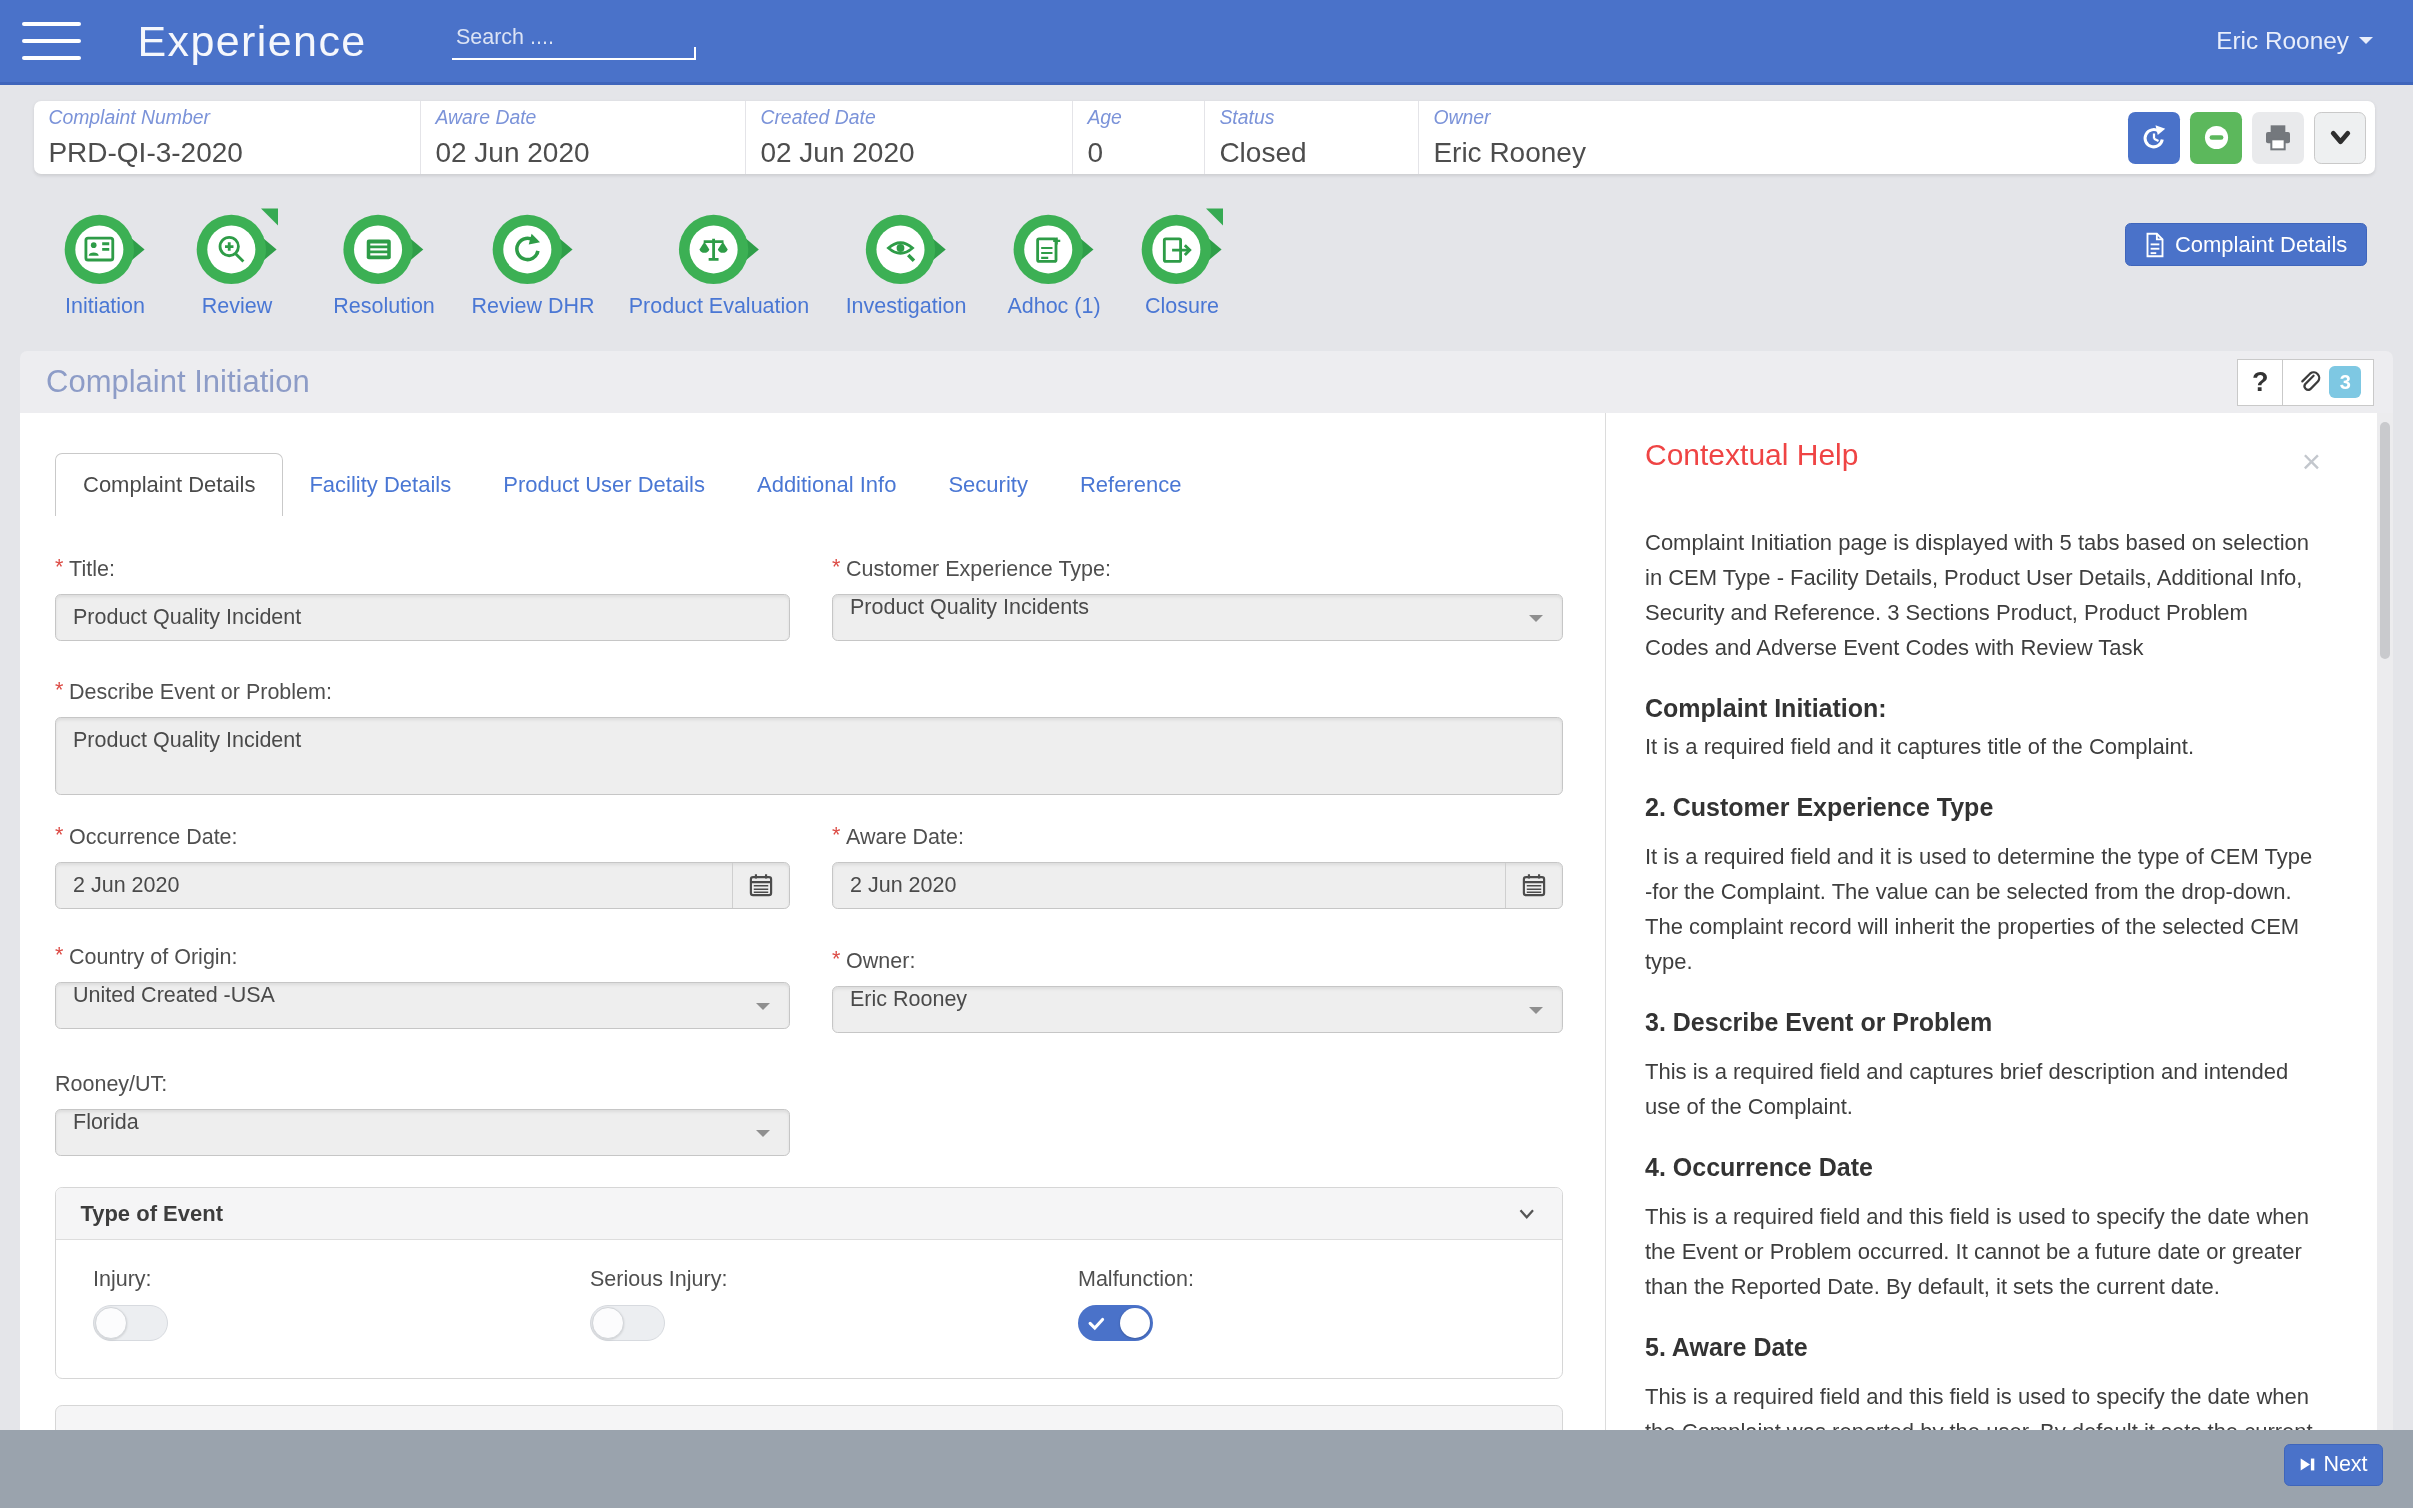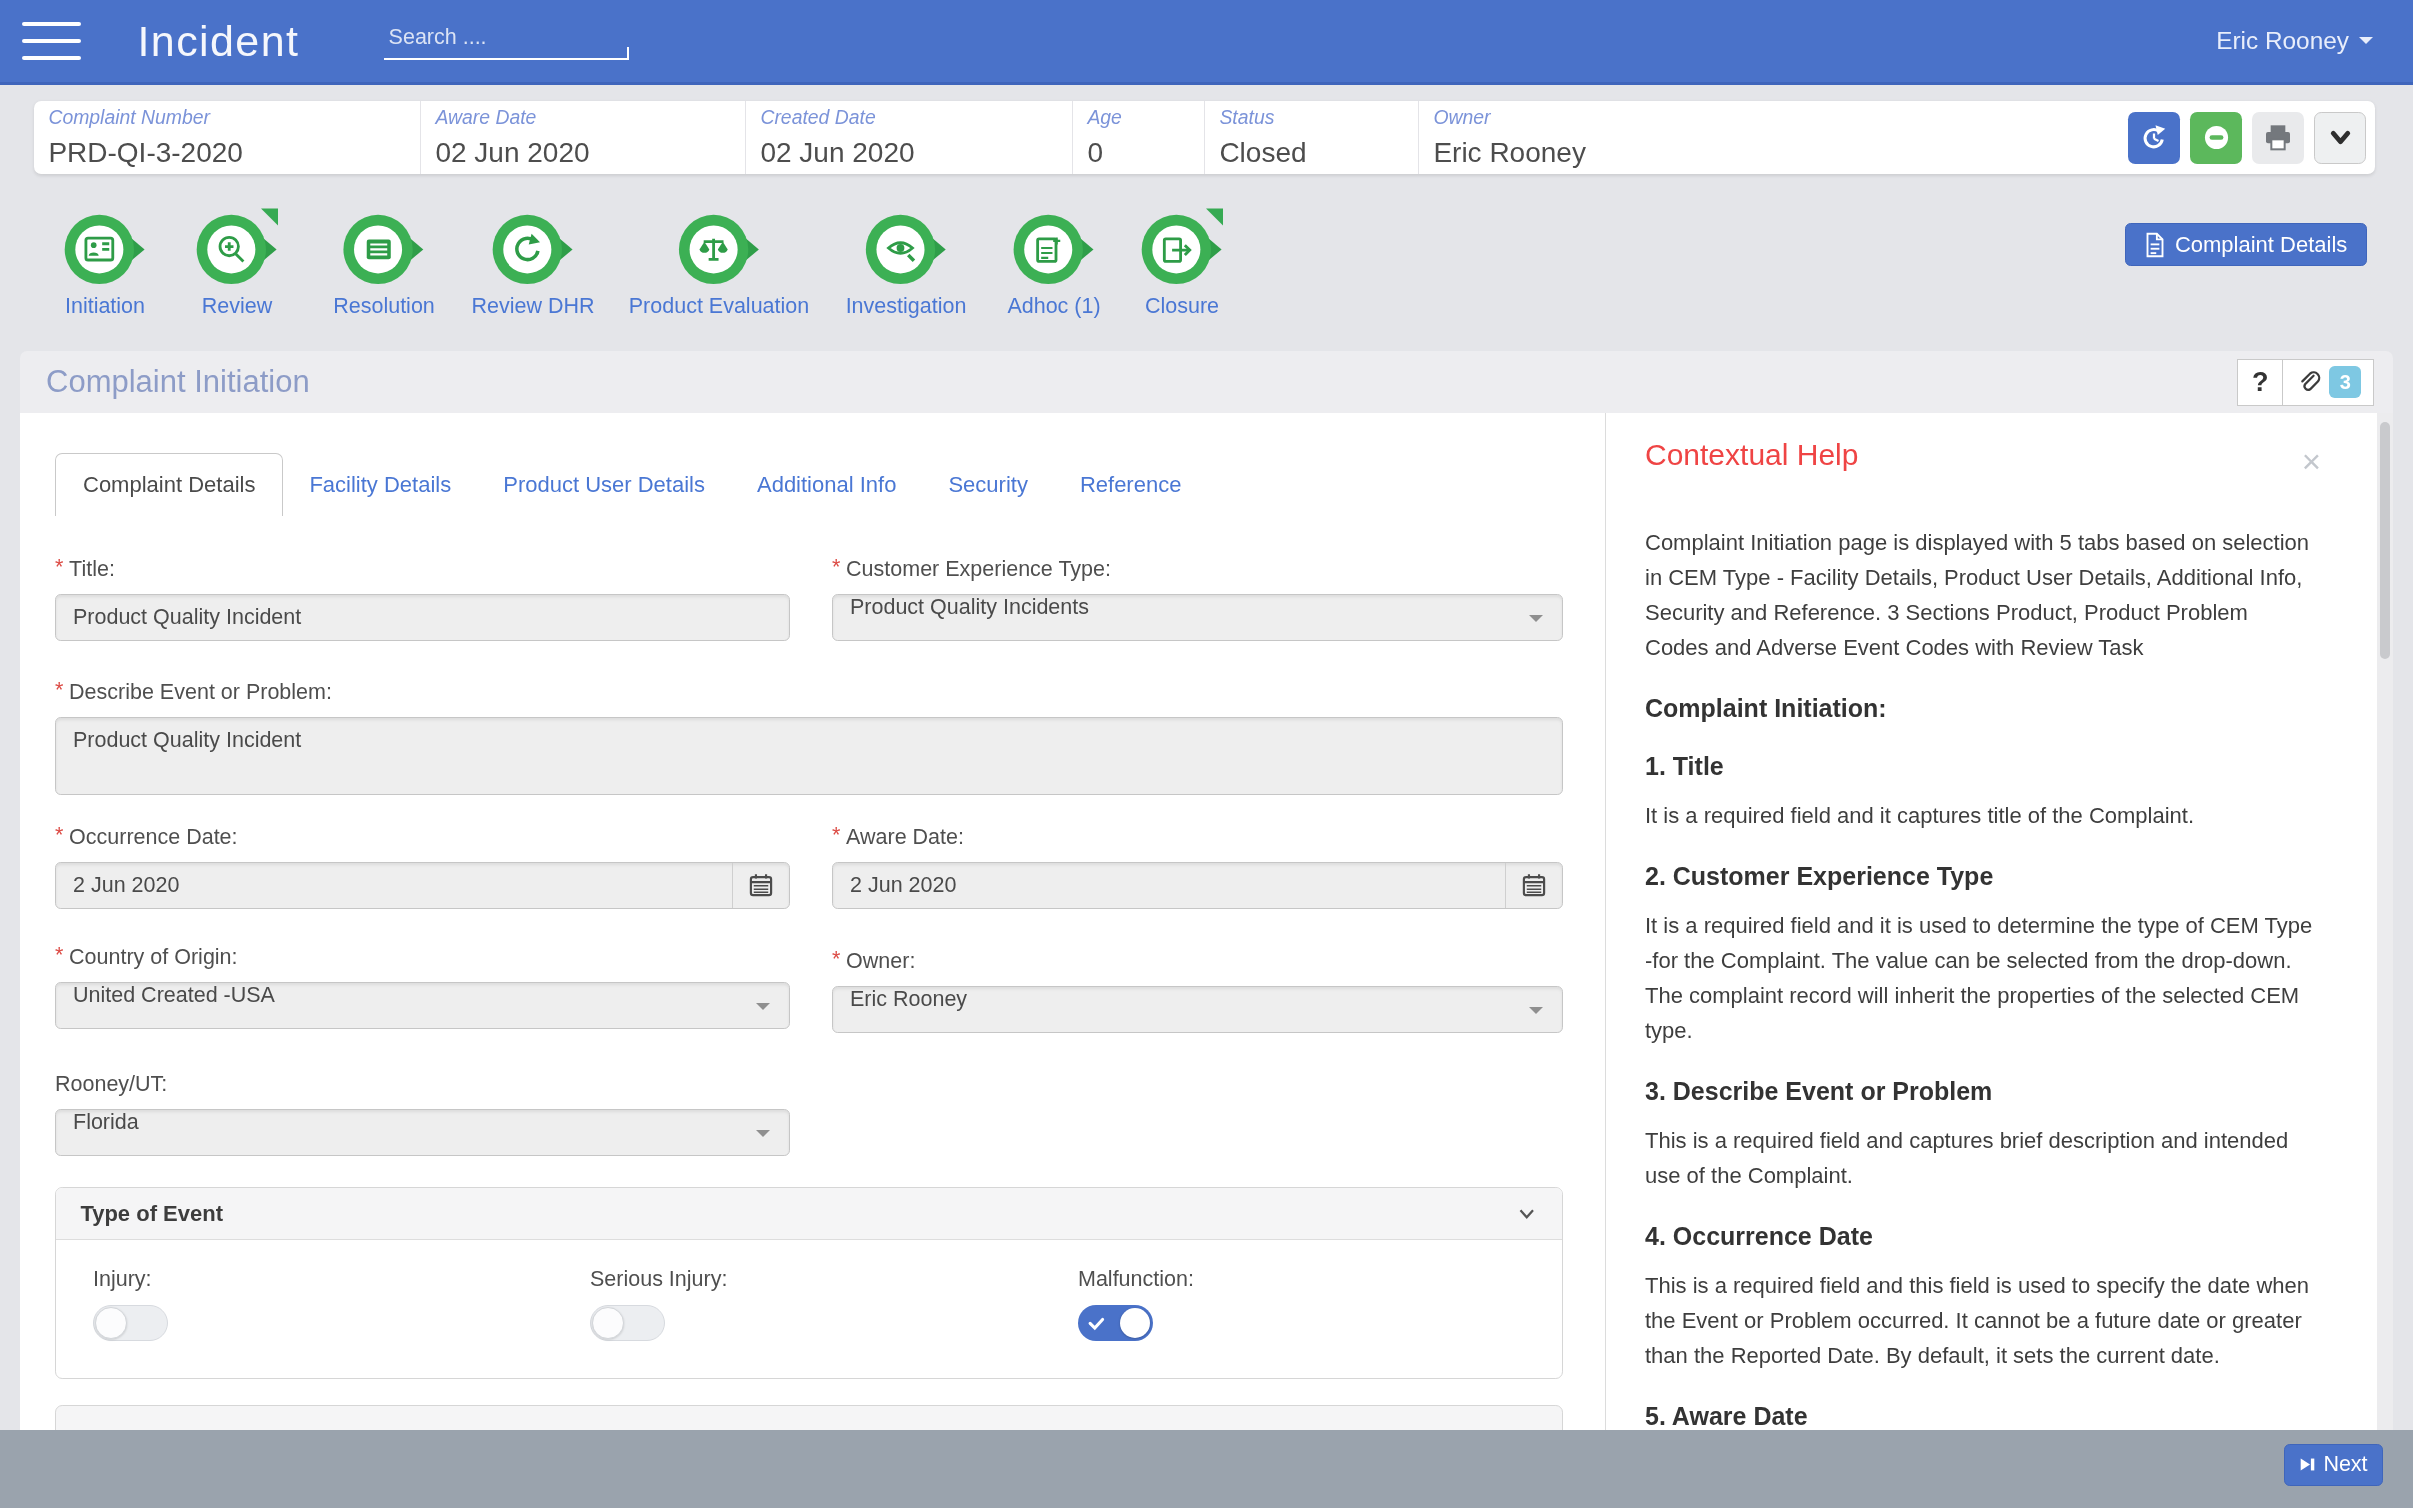--- a/index.html
+++ b/index.html
@@ -141,21 +141,21 @@
 <body>
 
 <div class="app">
 
   <div class="navbar">
     <div class="burger">
         <span></span>
         <span></span>
         <span></span>
       </div>
-    <div class="logo">Incident</div>
+    <div class="logo">Experience</div>
     <div class="search-wrap">
       <input class="search-input" placeholder="Search ...." style="">
       <span class="search-tick"></span>
     </div>
     <div class="nav-user">
       <span>Eric Rooney</span>
       <span class="caret"></span>
     </div>
   </div>
 
@@ -490,21 +490,20 @@
 
       <div class="next-section-bar"></div>
     </div>
 
     <div class="help-panel">
       <div class="help-title">Contextual Help</div>
       <div class="help-close">×</div>
       <div class="help-body">
         <p>Complaint Initiation page is displayed with 5 tabs based on selection in CEM Type - Facility Details, Product User Details, Additional Info, Security and Reference. 3 Sections Product, Product Problem Codes and Adverse Event Codes with Review Task</p>
         <div class="help-sub">Complaint Initiation:</div>
-        <div class="help-h">1. Title</div>
         <p>It is a required field and it captures title of the Complaint.</p>
         <div class="help-h">2. Customer Experience Type</div>
         <p>It is a required field and it is used to determine the type of CEM Type -for the Complaint. The value can be selected from the drop-down. The complaint record will inherit the properties of the selected CEM type.</p>
         <div class="help-h">3. Describe Event or Problem</div>
         <p>This is a required field and captures brief description and intended use of the Complaint.</p>
         <div class="help-h">4. Occurrence Date</div>
         <p>This is a required field and this field is used to specify the date when the Event or Problem occurred. It cannot be a future date or greater than the Reported Date. By default, it sets the current date.</p>
         <div class="help-h">5. Aware Date</div>
         <p>This is a required field and this field is used to specify the date when the Complaint was reported by the user. By default it sets the current date. It cannot be a future date or less than the Occurrence Date.</p>
 

